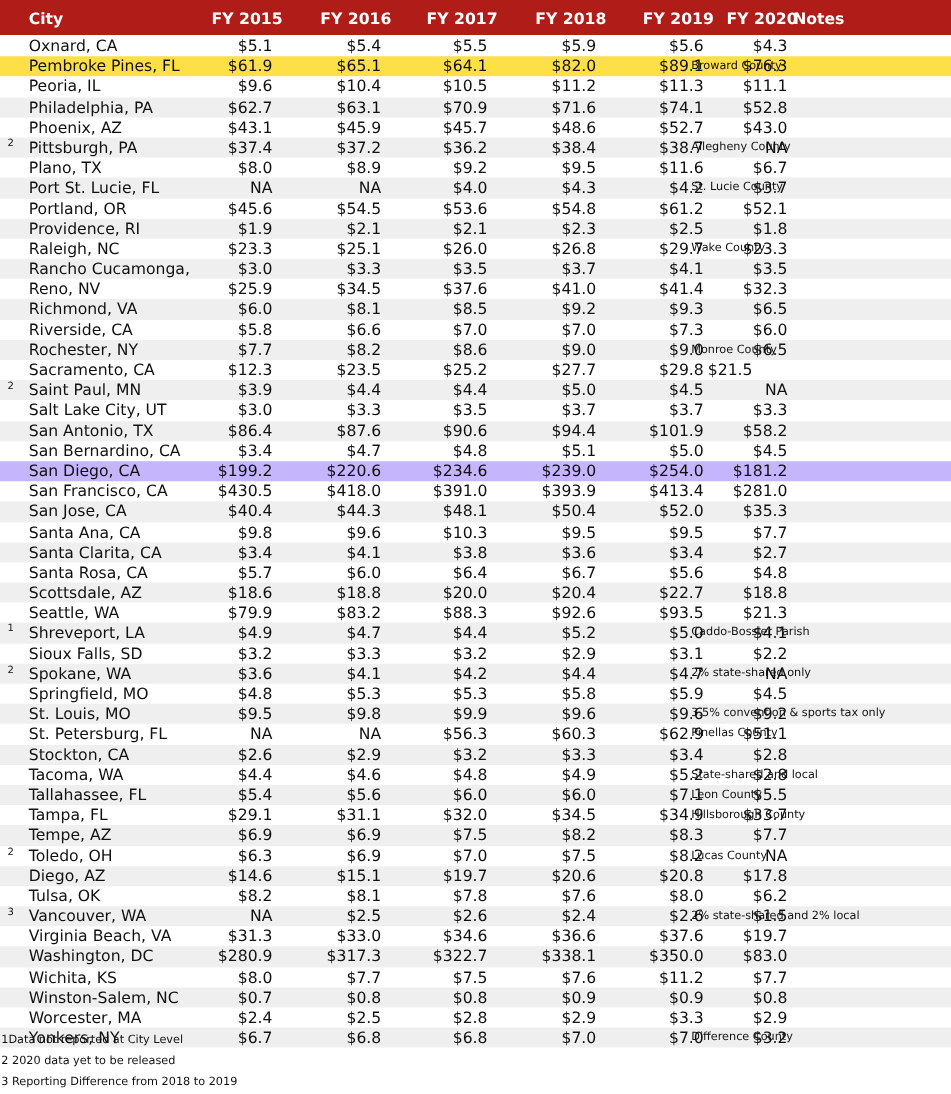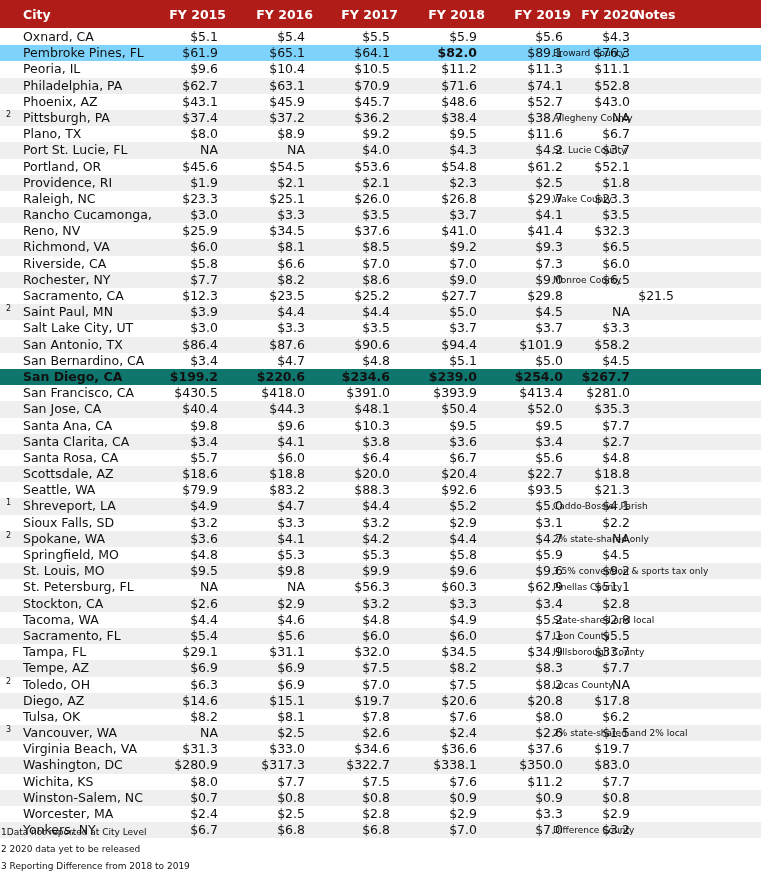--- a/index.html
+++ b/index.html
@@ -41,27 +41,27 @@
       <span class="fn"></span>
       <span class="city">Oxnard, CA</span>
       <span class="val" style="left: 148px;">$5.1</span>
       <span class="val" style="left: 235px;">$5.4</span>
       <span class="val" style="left: 320px;">$5.5</span>
       <span class="val" style="left: 407px;">$5.9</span>
       <span class="val" style="left: 493px;">$5.6</span>
       <span class="val" style="left: 560px;">$4.3</span>
       <span class="note"></span>
     </div>
-    <div class="row alt" style="background: #7dd3fc;">
+    <div class="row alt" style="background: #fde047;">
       <span class="fn"></span>
       <span class="city">Pembroke Pines, FL</span>
       <span class="val" style="left: 148px;">$61.9</span>
       <span class="val" style="left: 235px;">$65.1</span>
       <span class="val" style="left: 320px;">$64.1</span>
-      <span class="val" style="left: 407px; font-weight: bold;">$82.0</span>
+      <span class="val" style="left: 407px;">$82.0</span>
       <span class="val" style="left: 493px;">$89.1</span>
       <span class="val" style="left: 560px;">$76.3</span>
       <span class="note">Broward County</span>
     </div>
     <div class="row">
       <span class="fn"></span>
       <span class="city">Peoria, IL</span>
       <span class="val" style="left: 148px;">$9.6</span>
       <span class="val" style="left: 235px;">$10.4</span>
       <span class="val" style="left: 320px;">$10.5</span>
@@ -214,21 +214,21 @@
       <span class="note">Monroe County</span>
     </div>
     <div class="row">
       <span class="fn"></span>
       <span class="city">Sacramento, CA</span>
       <span class="val" style="left: 148px;">$12.3</span>
       <span class="val" style="left: 235px;">$23.5</span>
       <span class="val" style="left: 320px;">$25.2</span>
       <span class="val" style="left: 407px;">$27.7</span>
       <span class="val" style="left: 493px;">$29.8</span>
-      <span class="val" style="left: 572px; padding-left: 32px;">$21.5</span>
+      <span class="val" style="left: 532px;">$21.5</span>
       <span class="note"></span>
     </div>
     <div class="row alt" style="background: rgb(239, 239, 239);">
       <span class="fn">2</span>
       <span class="city">Saint Paul, MN</span>
       <span class="val" style="left: 148px;">$3.9</span>
       <span class="val" style="left: 235px;">$4.4</span>
       <span class="val" style="left: 320px;">$4.4</span>
       <span class="val" style="left: 407px;">$5.0</span>
       <span class="val" style="left: 493px;">$4.5</span>
@@ -261,29 +261,29 @@
       <span class="fn"></span>
       <span class="city">San Bernardino, CA</span>
       <span class="val" style="left: 148px;">$3.4</span>
       <span class="val" style="left: 235px;">$4.7</span>
       <span class="val" style="left: 320px;">$4.8</span>
       <span class="val" style="left: 407px;">$5.1</span>
       <span class="val" style="left: 493px;">$5.0</span>
       <span class="val" style="left: 560px;">$4.5</span>
       <span class="note"></span>
     </div>
-    <div class="row alt" style="background: #0f766e; font-weight: bold;">
+    <div class="row alt" style="background: #c4b5fd;">
       <span class="fn"></span>
       <span class="city">San Diego, CA</span>
       <span class="val" style="left: 148px;">$199.2</span>
       <span class="val" style="left: 235px;">$220.6</span>
       <span class="val" style="left: 320px;">$234.6</span>
       <span class="val" style="left: 407px;">$239.0</span>
       <span class="val" style="left: 493px;">$254.0</span>
-      <span class="val" style="left: 560px;">$267.7</span>
+      <span class="val" style="left: 560px;">$181.2</span>
       <span class="note"></span>
     </div>
     <div class="row">
       <span class="fn"></span>
       <span class="city">San Francisco, CA</span>
       <span class="val" style="left: 148px;">$430.5</span>
       <span class="val" style="left: 235px;">$418.0</span>
       <span class="val" style="left: 320px;">$391.0</span>
       <span class="val" style="left: 407px;">$393.9</span>
       <span class="val" style="left: 493px;">$413.4</span>
@@ -439,21 +439,21 @@
       <span class="val" style="left: 148px;">$4.4</span>
       <span class="val" style="left: 235px;">$4.6</span>
       <span class="val" style="left: 320px;">$4.8</span>
       <span class="val" style="left: 407px;">$4.9</span>
       <span class="val" style="left: 493px;">$5.2</span>
       <span class="val" style="left: 560px;">$2.8</span>
       <span class="note">State-shared and local</span>
     </div>
     <div class="row alt" style="background: rgb(239, 239, 239);">
       <span class="fn"></span>
-      <span class="city">Sacramento, FL</span>
+      <span class="city">Tallahassee, FL</span>
       <span class="val" style="left: 148px;">$5.4</span>
       <span class="val" style="left: 235px;">$5.6</span>
       <span class="val" style="left: 320px;">$6.0</span>
       <span class="val" style="left: 407px;">$6.0</span>
       <span class="val" style="left: 493px;">$7.1</span>
       <span class="val" style="left: 560px;">$5.5</span>
       <span class="note">Leon County</span>
     </div>
     <div class="row">
       <span class="fn"></span>

